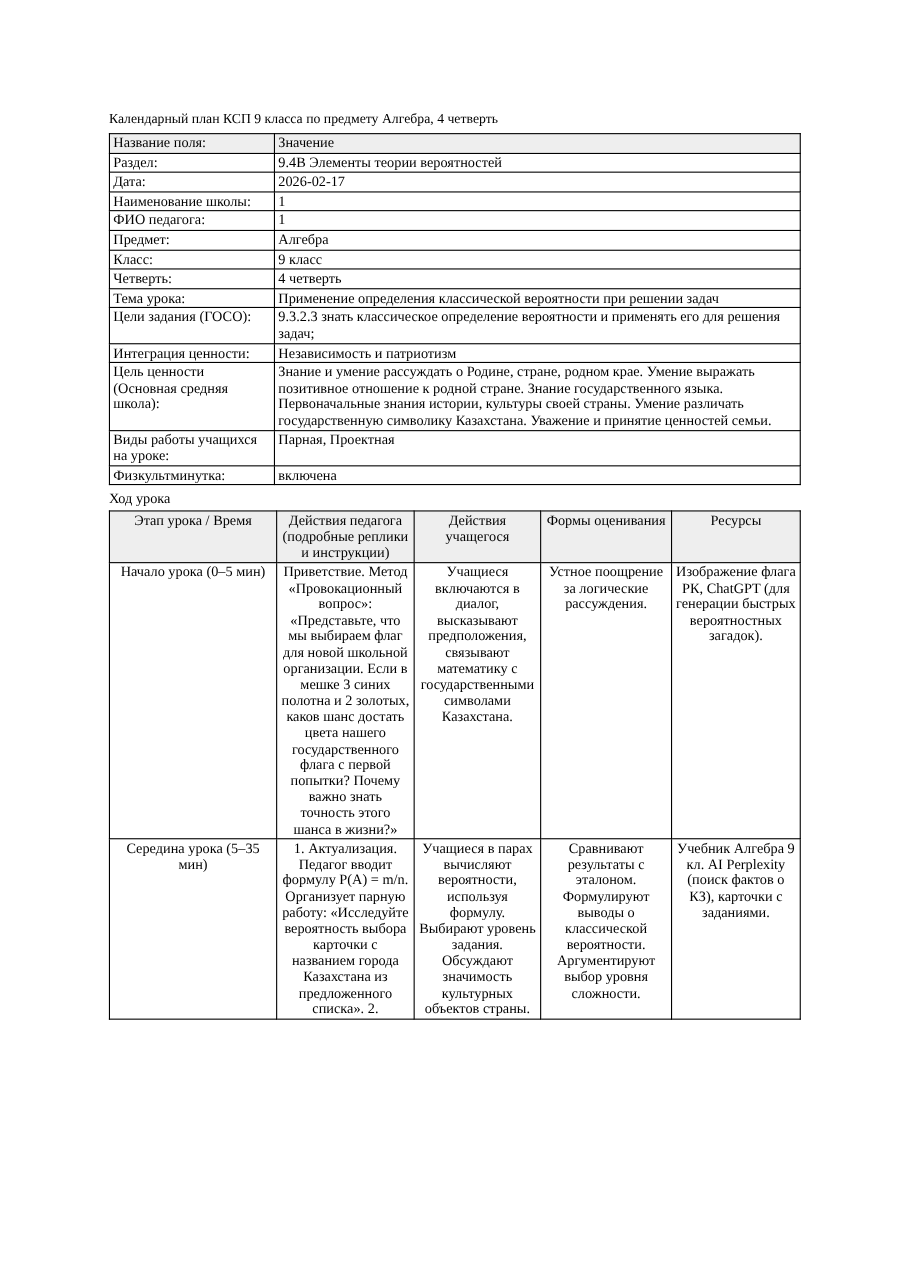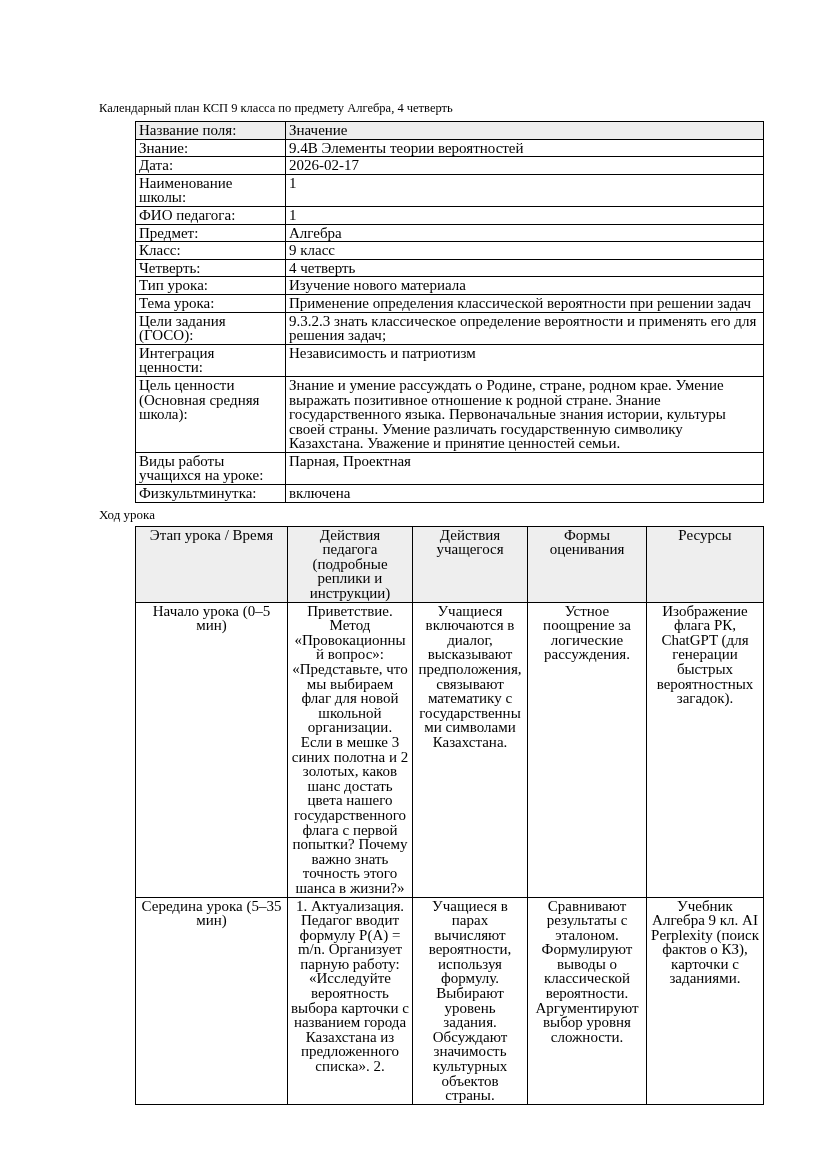--- a/index.html
+++ b/index.html
@@ -37,23 +37,22 @@
   }
   .section-label {
     font-size: 13px;
     line-height: 15px;
     margin: 4px 0 4px 0;
   }
   table.doc-table {
     border-collapse: collapse;
     width: 628px;
     table-layout: fixed;
-    font-size: 15px;
+    font-size: 13px;
     line-height: 14.6px;
-    margin-left: 36px;
   }
   table.doc-table td {
     border: 1px solid #000000;
     padding: 1px 3px 1px 3px;
     vertical-align: top;
     word-wrap: break-word;
     overflow-wrap: break-word;
     hyphens: none;
   }
   tr.shaded td {
@@ -85,21 +84,21 @@
       <colgroup>
           <col class="c1">
           <col class="c2">
         </colgroup>
       <tbody>
         <tr class="shaded">
           <td>Название поля:</td>
           <td>Значение</td>
         </tr>
         <tr>
-          <td>Знание:</td>
+          <td>Раздел:</td>
           <td>9.4B Элементы теории вероятностей</td>
         </tr>
         <tr>
           <td>Дата:</td>
           <td>2026-02-17</td>
         </tr>
         <tr>
           <td>Наименование школы:</td>
           <td>1</td>
         </tr>
@@ -111,24 +110,20 @@
           <td>Предмет:</td>
           <td>Алгебра</td>
         </tr>
         <tr>
           <td>Класс:</td>
           <td>9 класс</td>
         </tr>
         <tr>
           <td>Четверть:</td>
           <td>4 четверть</td>
-        </tr>
-        <tr>
-          <td>Тип урока:</td>
-          <td>Изучение нового материала</td>
         </tr>
         <tr>
           <td>Тема урока:</td>
           <td>Применение определения классической вероятности при решении задач</td>
         </tr>
         <tr>
           <td>Цели задания (ГОСО):</td>
           <td>9.3.2.3 знать классическое определение вероятности и применять его для решения задач;</td>
         </tr>
         <tr>

